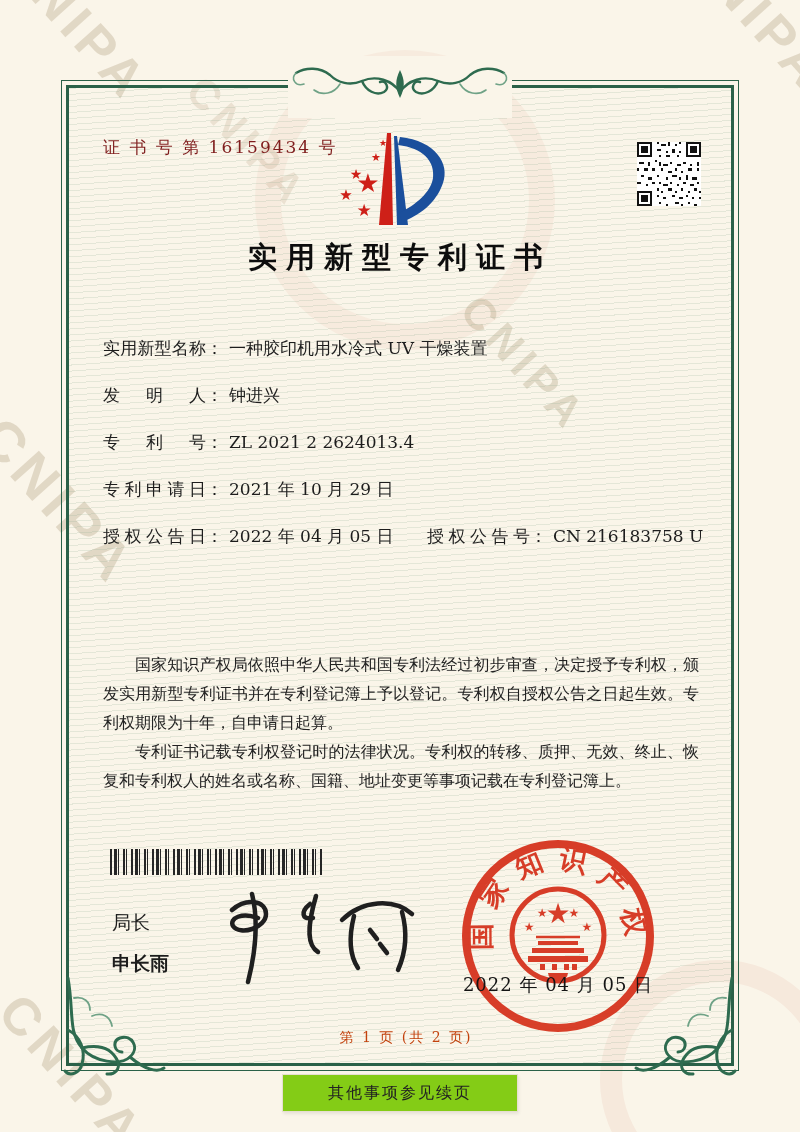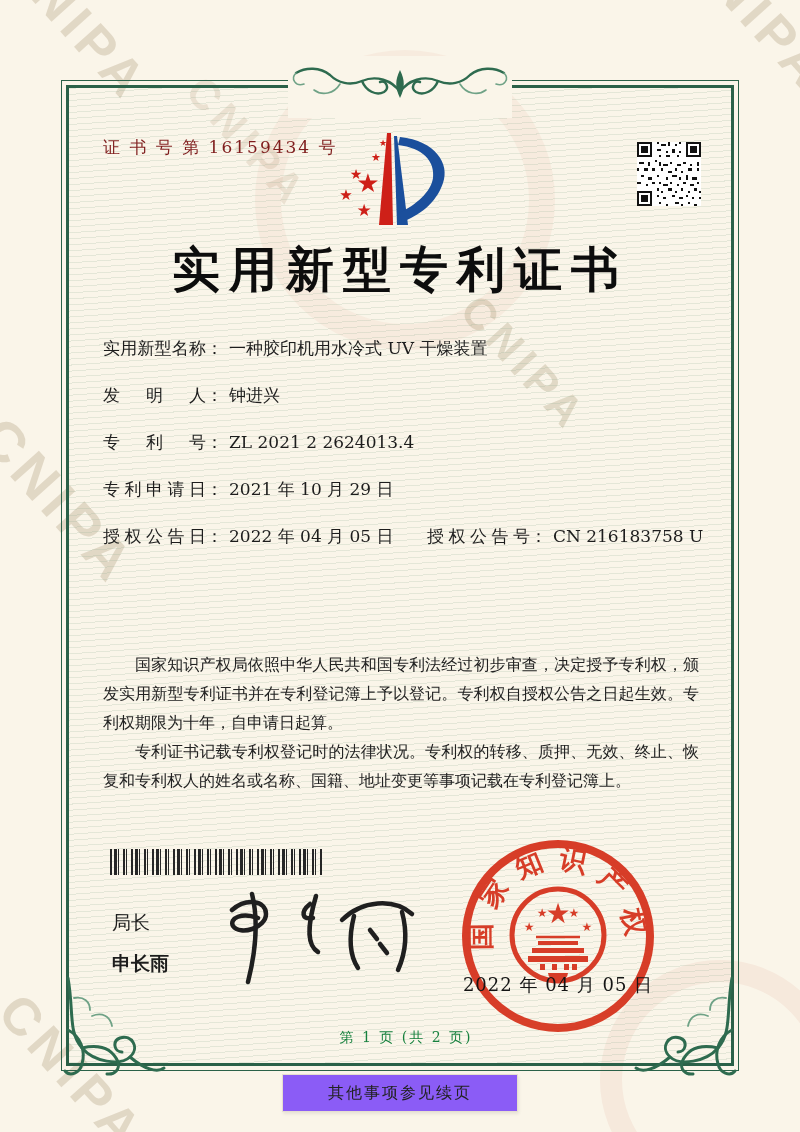--- a/index.html
+++ b/index.html
@@ -62,21 +62,21 @@
 
   .cert-no {
     position:absolute; left:103px; top:136px;
     font-size:17px; letter-spacing:2px; color:#7f1d1d;
   }
   .logo { position:absolute; left:330px; top:124px; width:152px; height:114px; }
   .qr   { position:absolute; left:637px; top:142px; width:64px; height:64px; }
 
   .title {
     position:absolute; left:0; right:0; top:238px;
-    text-align:center; font-size:48px; font-weight:bold;
+    text-align:center; font-size:29px; font-weight:bold;
     letter-spacing:9px; color:#0d0d0d;
   }
 
   .fields { position:absolute; left:103px; top:337px; font-size:17px; color:#1d1d1d; }
   .field-row { height:47px; white-space:nowrap; }
   .f-label {
     display:inline-block; width:103px;
     text-align:justify; text-align-last:justify;
     vertical-align:top;
   }
@@ -106,26 +106,26 @@
 
   .seal { position:absolute; left:458px; top:836px; width:200px; height:200px; }
   .seal-date {
     position:absolute; left:448px; top:973px; width:220px;
     text-align:center; font-size:18px; letter-spacing:1px;
     color:#141414; z-index:4;
   }
 
   .page-num {
     position:absolute; left:0; right:0; top:1029px;
-    text-align:center; font-size:14px; color:#15803d; letter-spacing:2px;padding-left:12px;
+    text-align:center; font-size:14px; color:#c2410c; letter-spacing:2px;padding-left:12px;
   }
   .cont-box {
     position:absolute; left:50%; top:1074px; transform:translateX(-50%);
     width:236px; height:38px; line-height:36px;
-    background:#8b5cf6; border:1px solid #e6dfd0;
+    background:#84cc16; border:1px solid #e6dfd0;
     box-shadow:1px 2px 3px rgba(0,0,0,0.08);
     text-align:center; font-size:16px; color:#222; letter-spacing:2px;
     z-index:3;
   }
 </style>
 </head>
 <body>
 
 <div class="page">
 

